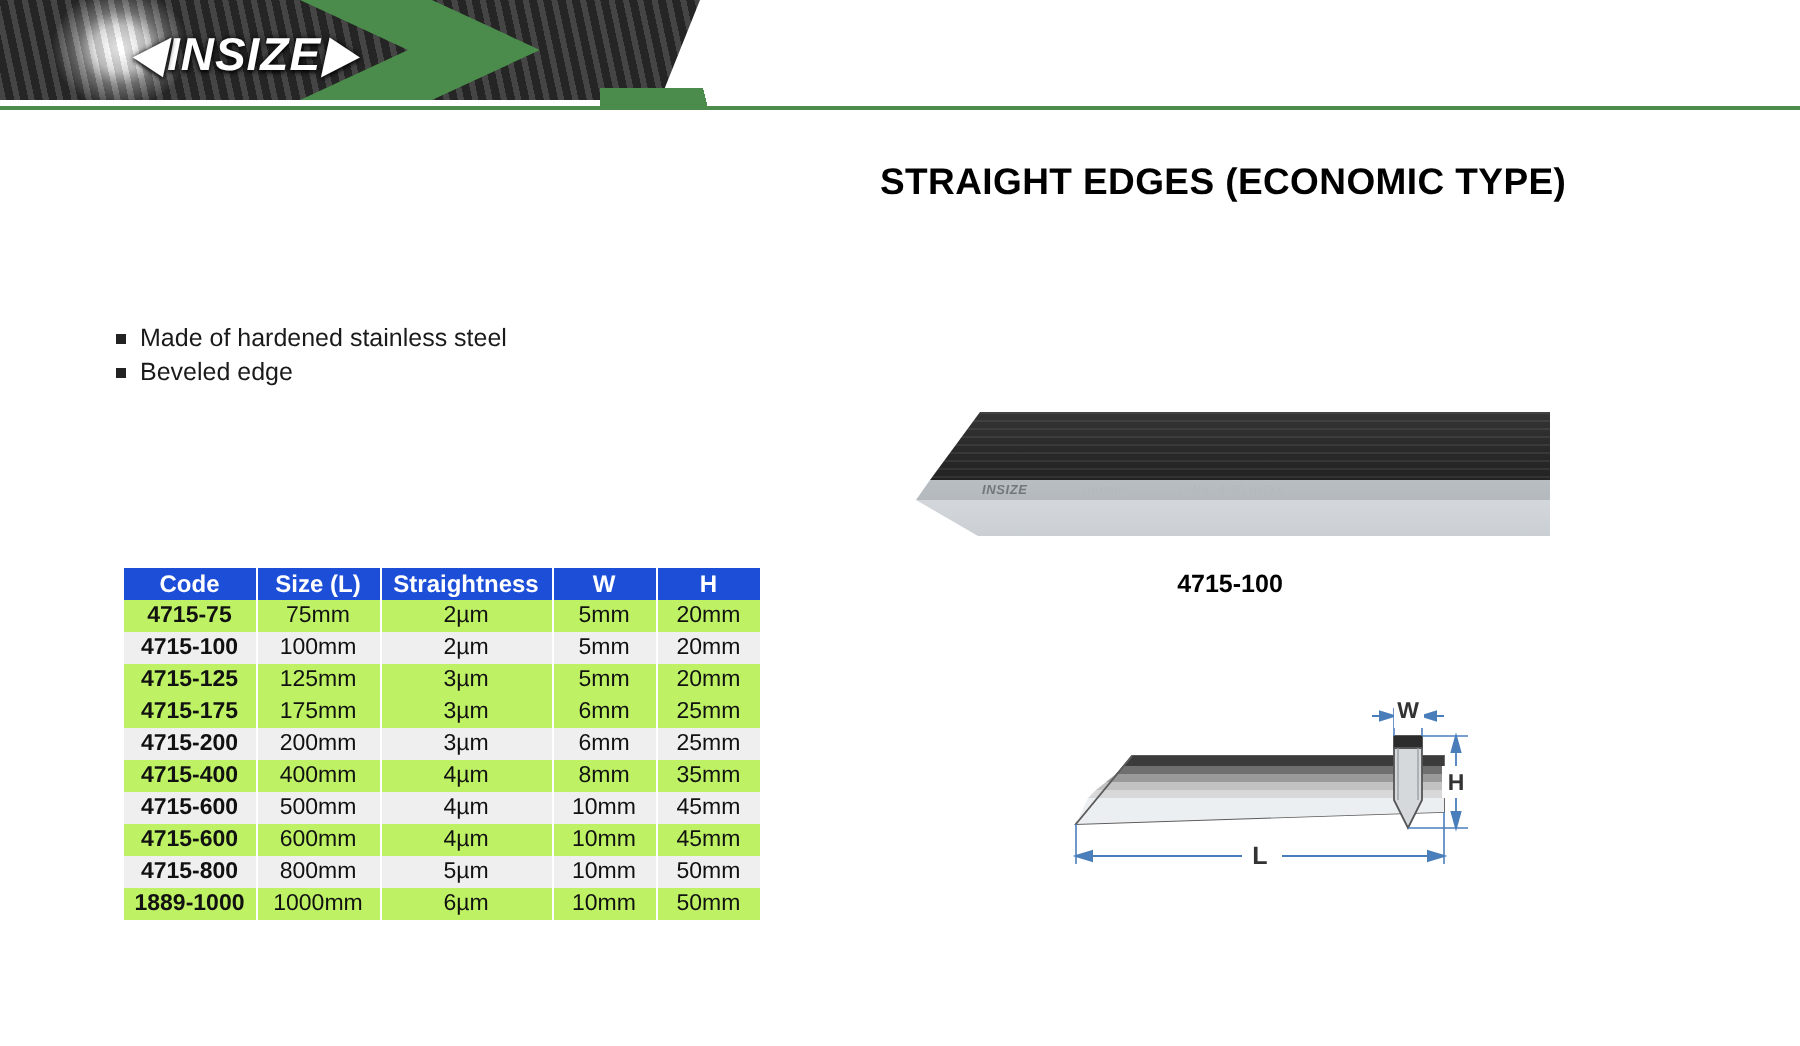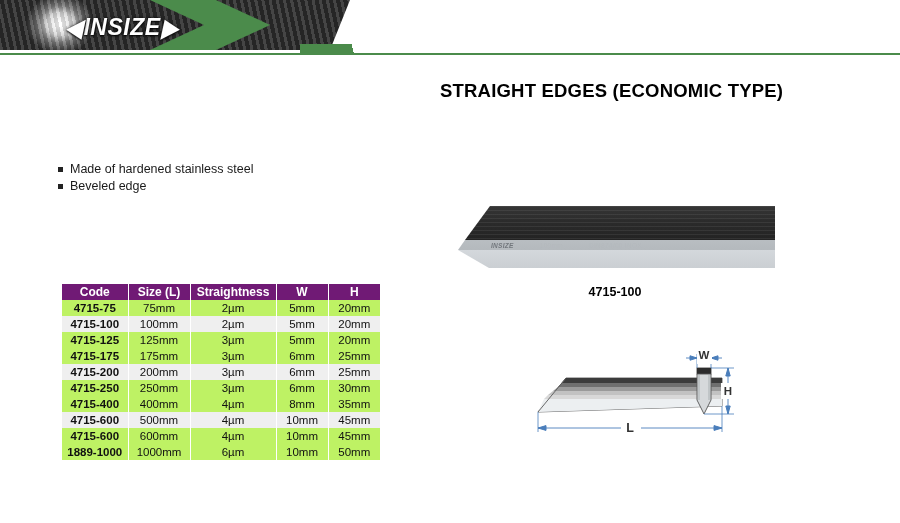--- a/index.html
+++ b/index.html
@@ -93,21 +93,21 @@
   .bullet-label{white-space:nowrap;}
 
   
   .spec-table{
     position:absolute;left:62px;top:284px;
     width:318px;
     border-collapse:collapse;
     table-layout:fixed;
   }
   .spec-table th{
-    background:#701a75;
+    background:#1d4ed8;
     color:#ffffff;
     font-size:12px;font-weight:bold;
     height:16px;line-height:16px;
     text-align:center;
     border-right:1.5px solid #ffffff;
     padding:0;
   }
   .spec-table th:last-child{border-right:none;}
   .spec-table td{
     font-size:11.5px;
@@ -250,46 +250,46 @@
         <td>25mm</td>
       </tr>
       <tr class="even">
         <td class="code-cell">4715-200</td>
         <td>200mm</td>
         <td>3µm</td>
         <td>6mm</td>
         <td>25mm</td>
       </tr>
       <tr class="odd">
-        <td class="code-cell">4715-250</td>
-        <td>250mm</td>
-        <td>3µm</td>
-        <td>6mm</td>
-        <td>30mm</td>
-      </tr>
-      <tr class="odd">
         <td class="code-cell">4715-400</td>
         <td>400mm</td>
         <td>4µm</td>
         <td>8mm</td>
         <td>35mm</td>
       </tr>
       <tr class="even">
         <td class="code-cell">4715-600</td>
         <td>500mm</td>
         <td>4µm</td>
         <td>10mm</td>
         <td>45mm</td>
       </tr>
       <tr class="odd">
         <td class="code-cell">4715-600</td>
         <td>600mm</td>
         <td>4µm</td>
         <td>10mm</td>
         <td>45mm</td>
+      </tr>
+      <tr class="even">
+        <td class="code-cell">4715-800</td>
+        <td>800mm</td>
+        <td>5µm</td>
+        <td>10mm</td>
+        <td>50mm</td>
       </tr>
       <tr class="odd">
         <td class="code-cell">1889-1000</td>
         <td>1000mm</td>
         <td>6µm</td>
         <td>10mm</td>
         <td>50mm</td>
       </tr>
     </tbody>
 </table>

